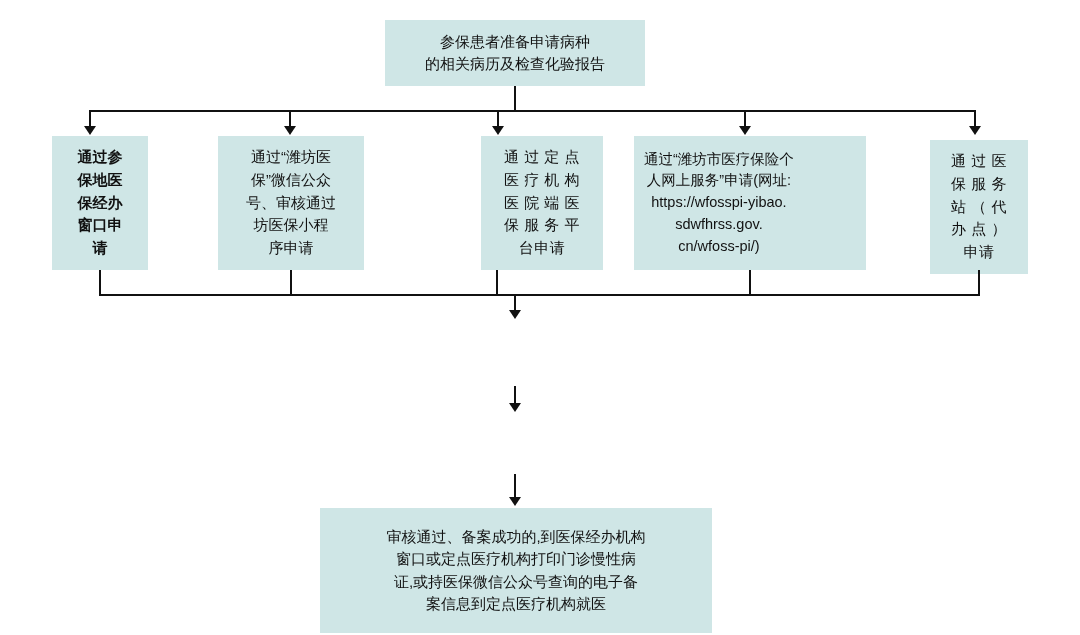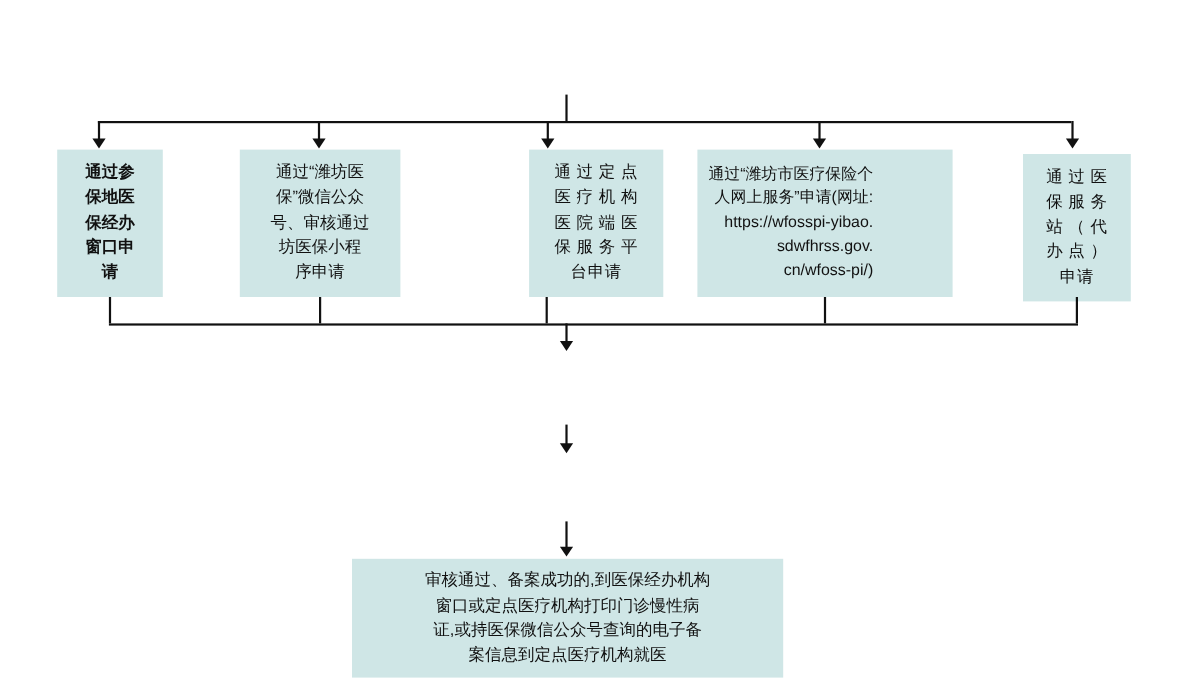--- a/index.html
+++ b/index.html
@@ -35,21 +35,21 @@
     font-size: 15px;
     line-height: 1.52;
   }
   .node.justified {
     text-align: center;
     letter-spacing: 0.5px;
   }
   .node.smalltext {
     font-size: 14.5px;
     line-height: 1.5;
-    text-align: right;
+    text-align: center;
     justify-content: flex-start;
     padding-left: 10px;
     padding-right: 6px;
   }
   .line {
     position: absolute;
     background: #111111;
   }
   .hline { height: 2px; }
   .vline { width: 2px; }
@@ -60,20 +60,22 @@
     border-left: 6px solid transparent;
     border-right: 6px solid transparent;
     border-top: 9px solid #111111;
   }
 </style>
 </head>
 <body>
 
 <div id="canvas">
 
+  <div class="node" style="left:385px; top:20px; width:260px; height:66px;">参保患者准备申请病种
+的相关病历及检查化验报告</div>
 
   <div class="line vline" style="left:514px; top:86px; height:24px;"></div>
 
   <div class="line hline" style="left:89px; top:110px; width:885px;"></div>
 
   <div class="line vline" style="left:89px; top:110px; height:18px;"></div>
   <div class="arrow" style="left:84px; top:126px;"></div>
 
   <div class="line vline" style="left:289px; top:110px; height:18px;"></div>
   <div class="arrow" style="left:284px; top:126px;"></div>
@@ -129,18 +131,18 @@
   <div class="arrow" style="left:509px; top:310px;"></div>
 
 
   <div class="line vline" style="left:514px; top:386px; height:19px;"></div>
   <div class="arrow" style="left:509px; top:403px;"></div>
 
 
   <div class="line vline" style="left:514px; top:474px; height:25px;"></div>
   <div class="arrow" style="left:509px; top:497px;"></div>
 
-  <div class="node" style="left:320px; top:508px; width:392px; height:108px;">审核通过、备案成功的,到医保经办机构
+  <div class="node" style="left:320px; top:508px; width:392px; height:125px;">审核通过、备案成功的,到医保经办机构
 窗口或定点医疗机构打印门诊慢性病
 证,或持医保微信公众号查询的电子备
 案信息到定点医疗机构就医</div>
 
 </div>
 
 </body></html>

